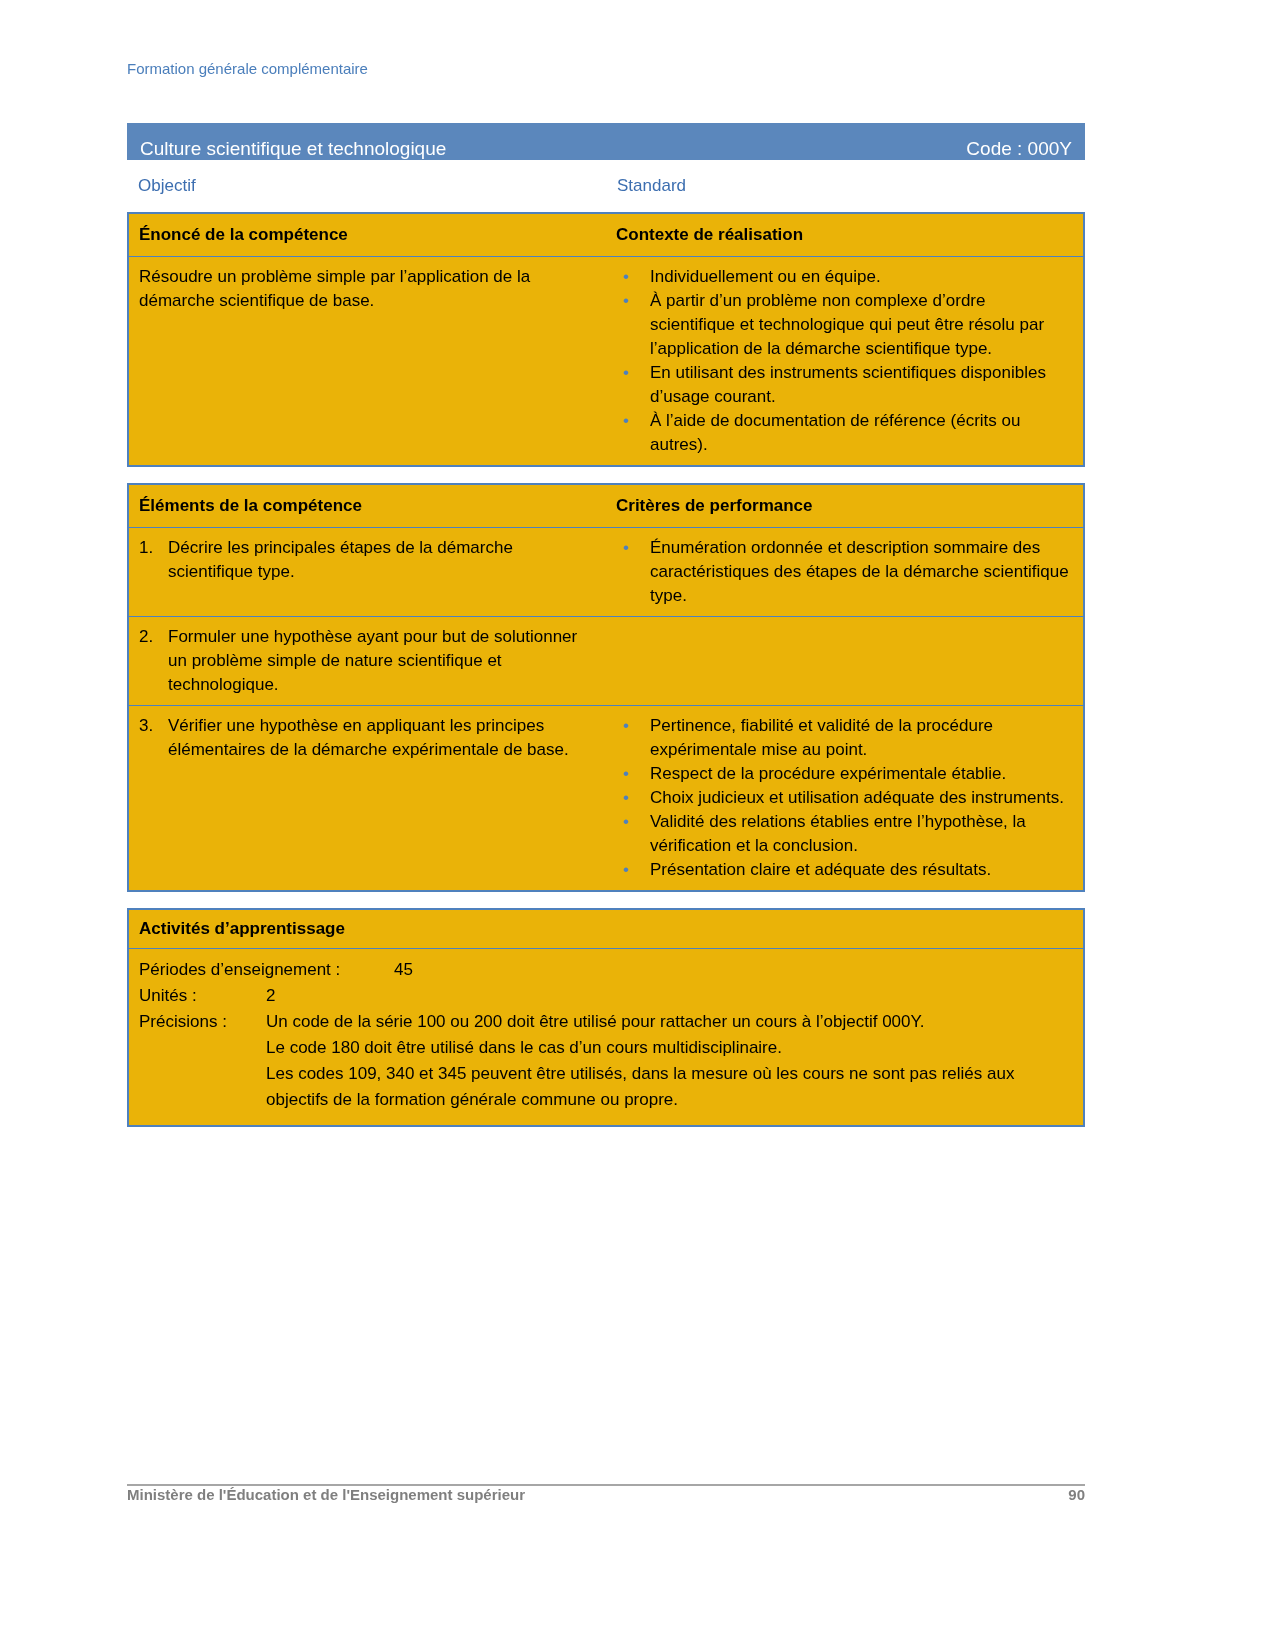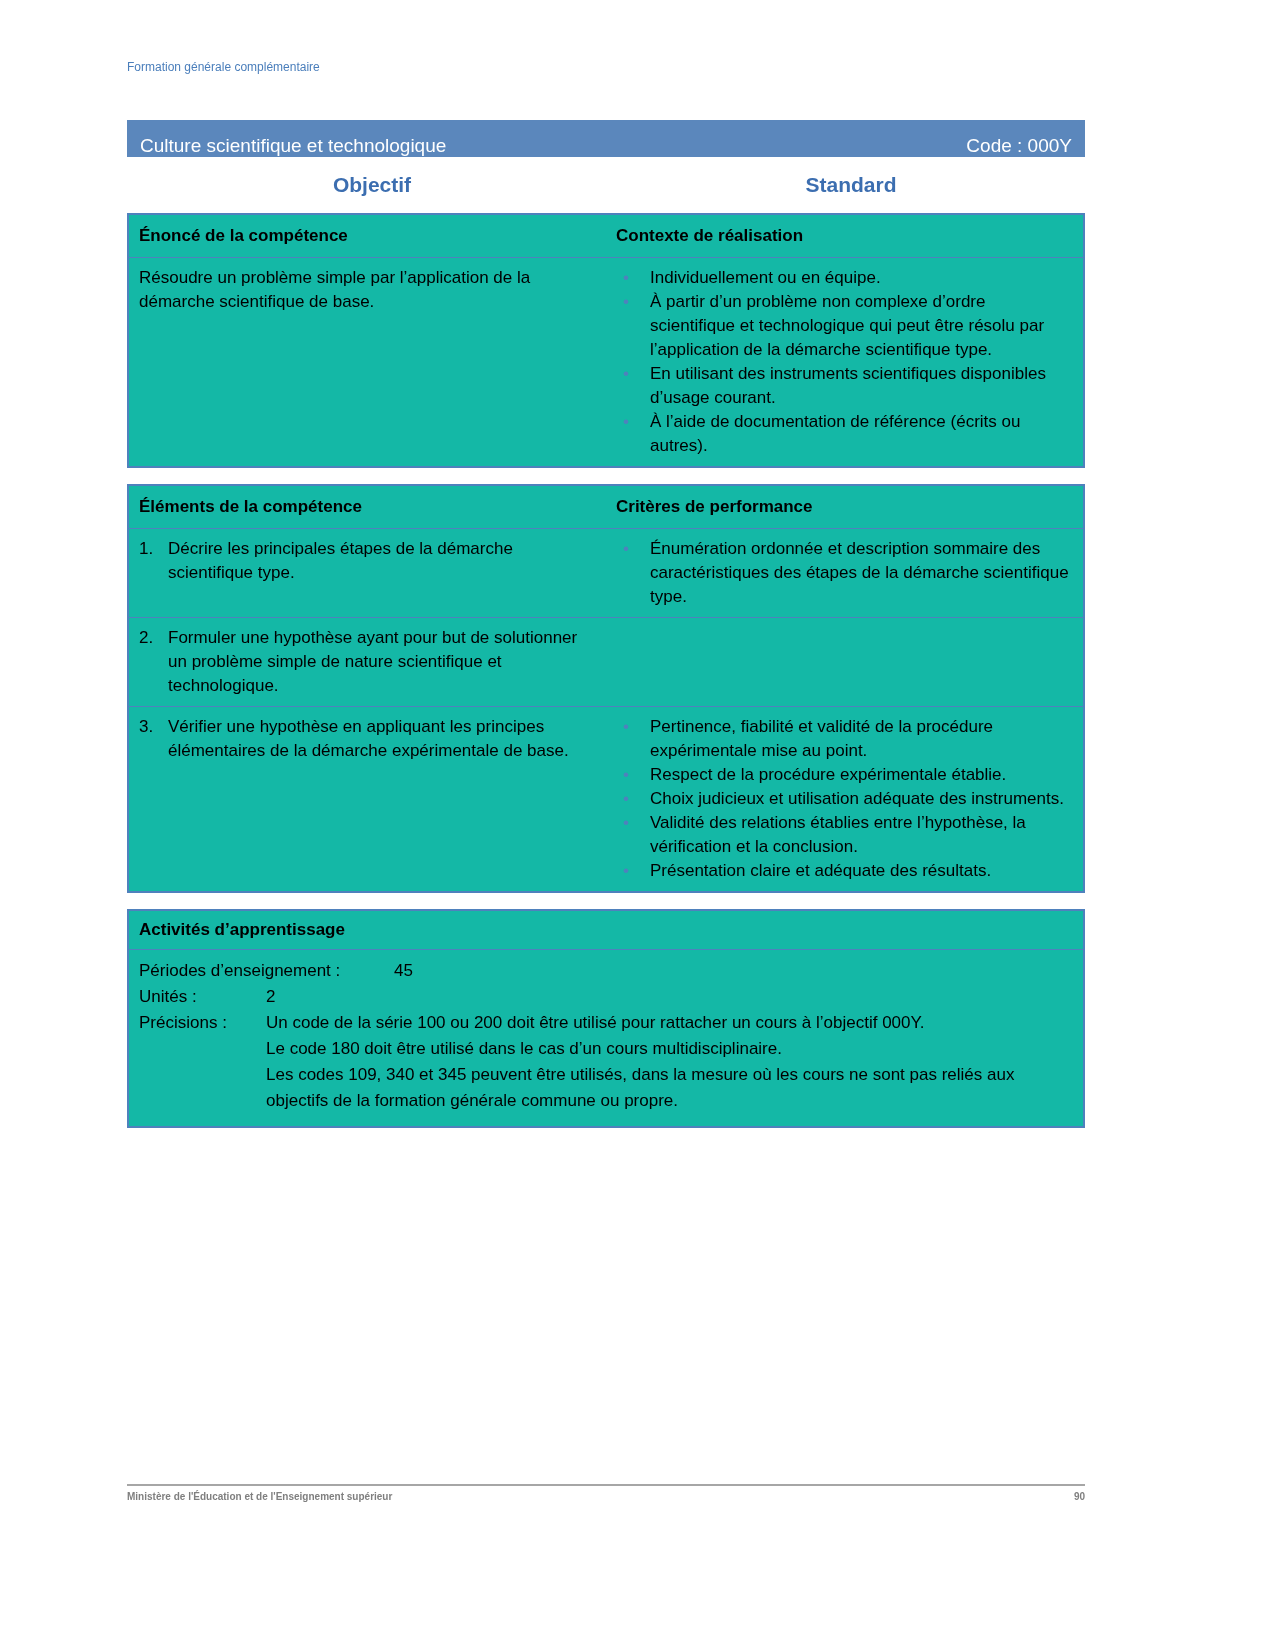--- a/index.html
+++ b/index.html
@@ -5,33 +5,33 @@
   * { margin: 0; padding: 0; box-sizing: border-box; }
   html, body { background: #ffffff; }
   body {
     width: 1275px; height: 1650px;
     font-family: "Liberation Sans", "DejaVu Sans", sans-serif;
     color: #000;
   }
   .page { position: relative; width: 1275px; height: 1650px; overflow: hidden; background: #fff; }
   .content { position: absolute; left: 127px; top: 0; width: 958px; }
 
-  .doc-header { margin-top: 60px; font-size: 12px; color: var(--header-blue, #4a7ebb); }
+  .doc-header { margin-top: 60px; font-size: 15px; color: var(--header-blue, #4a7ebb); }
 
   .banner {
     margin-top: 46px; height: 37px;
     background: var(--banner-bg, #5b87bc); color: #fff;
     display: flex; justify-content: space-between; align-items: flex-end;
     padding: 0 13px; font-size: 19px;
   }
 
   .col-headings { display: flex; margin-top: 16px; }
-  .col-h { width: 50%; font-size: 21px; font-weight: bold; color: var(--heading-blue, #3c6eb0); padding-left: 11px; text-align: center; }
+  .col-h { width: 50%; font-size: 17px; font-weight: normal; color: var(--heading-blue, #3c6eb0); padding-left: 11px; }
 
-  .tbl { margin-top: 16px; border: 2px solid var(--table-border, #4f81bd); background: #14b8a6; }
+  .tbl { margin-top: 16px; border: 2px solid var(--table-border, #4f81bd); background: #eab308; }
   .t-row { display: flex; }
   .t-row + .t-row { border-top: 1px solid var(--table-border, #4f81bd); }
   .t-cell { width: 50%; padding: 8px 10px 8px 10px; font-size: 17px; line-height: 24px; }
   .t-head .t-cell { font-weight: bold; padding: 9px 10px; }
 
   ul.bullets { list-style: none; }
   ul.bullets li { position: relative; padding-left: 34px; }
   ul.bullets li::before {
     content: "\2022";
     position: absolute; left: 7px; top: 0;
@@ -49,23 +49,23 @@
   .act-body { padding: 8px 10px 12px 10px; font-size: 17px; line-height: 26px; }
   .act-row { display: flex; align-items: flex-start; }
   .act-label { flex: none; }
   .act-label.wide { width: 255px; }
   .act-label.std { width: 127px; }
   .act-value { flex: 1; }
   ul.plain { list-style: none; flex: 1; }
 
   .footer {
     position: absolute; left: 127px; top: 1484px; width: 958px;
-    border-top: 2px solid #a6a6a6; padding-top: 5px;
+    border-top: 2px solid #a6a6a6; 
     display: flex; justify-content: space-between;
-    font-weight: bold; font-size: 10px; color: var(--footer-gray, #7f7f7f);
+    font-weight: bold; font-size: 15px; color: var(--footer-gray, #7f7f7f);
   }
 </style>
 </head>
 <body>
 
 <div class="page">
   <div class="content">
 
     <div class="doc-header">Formation générale complémentaire</div>
 

